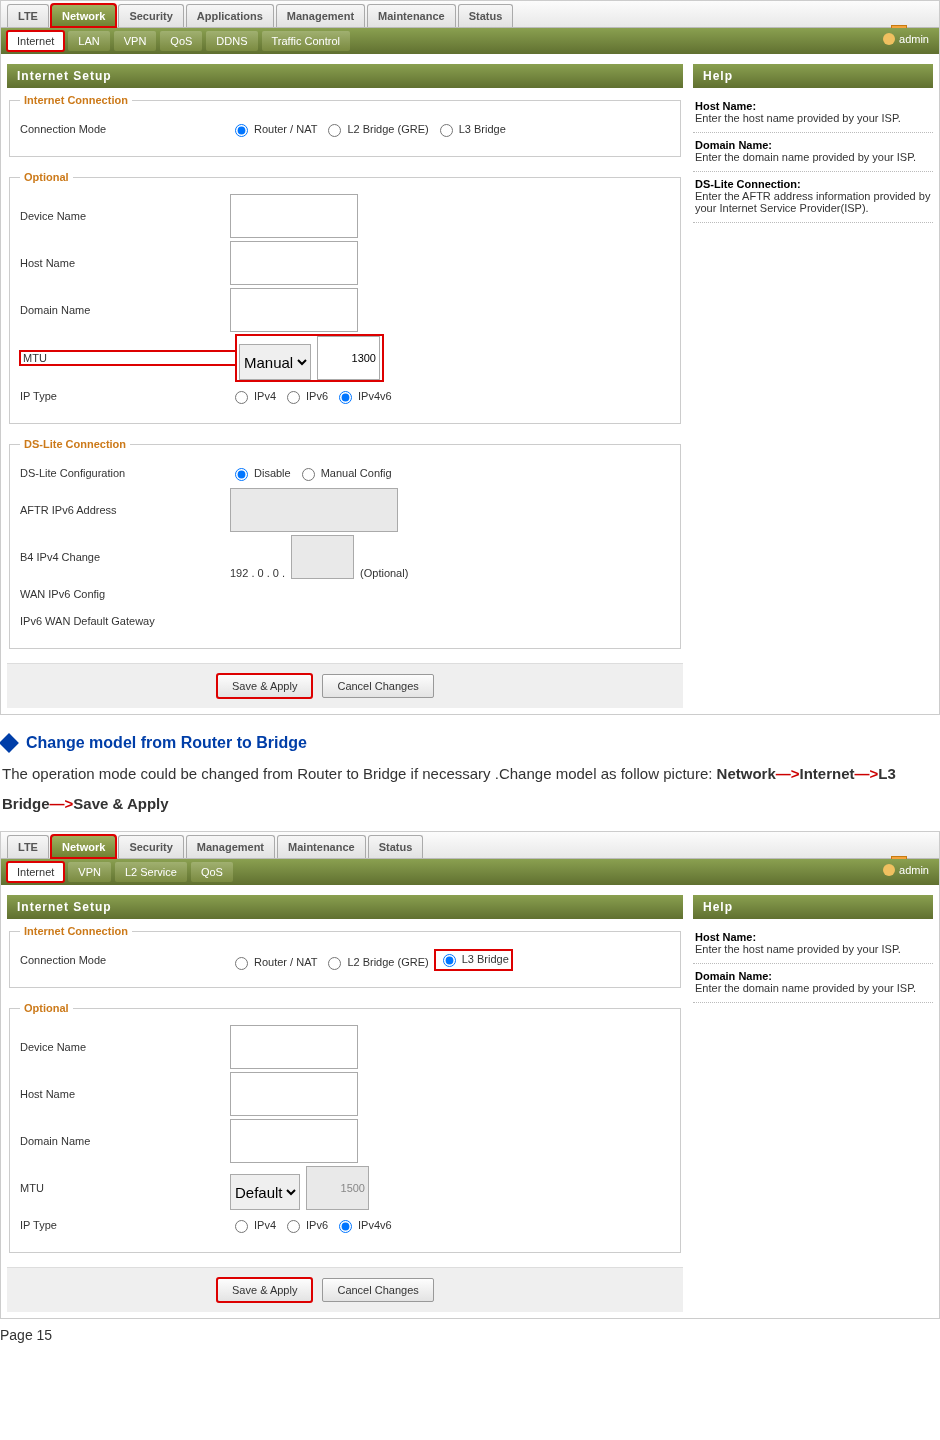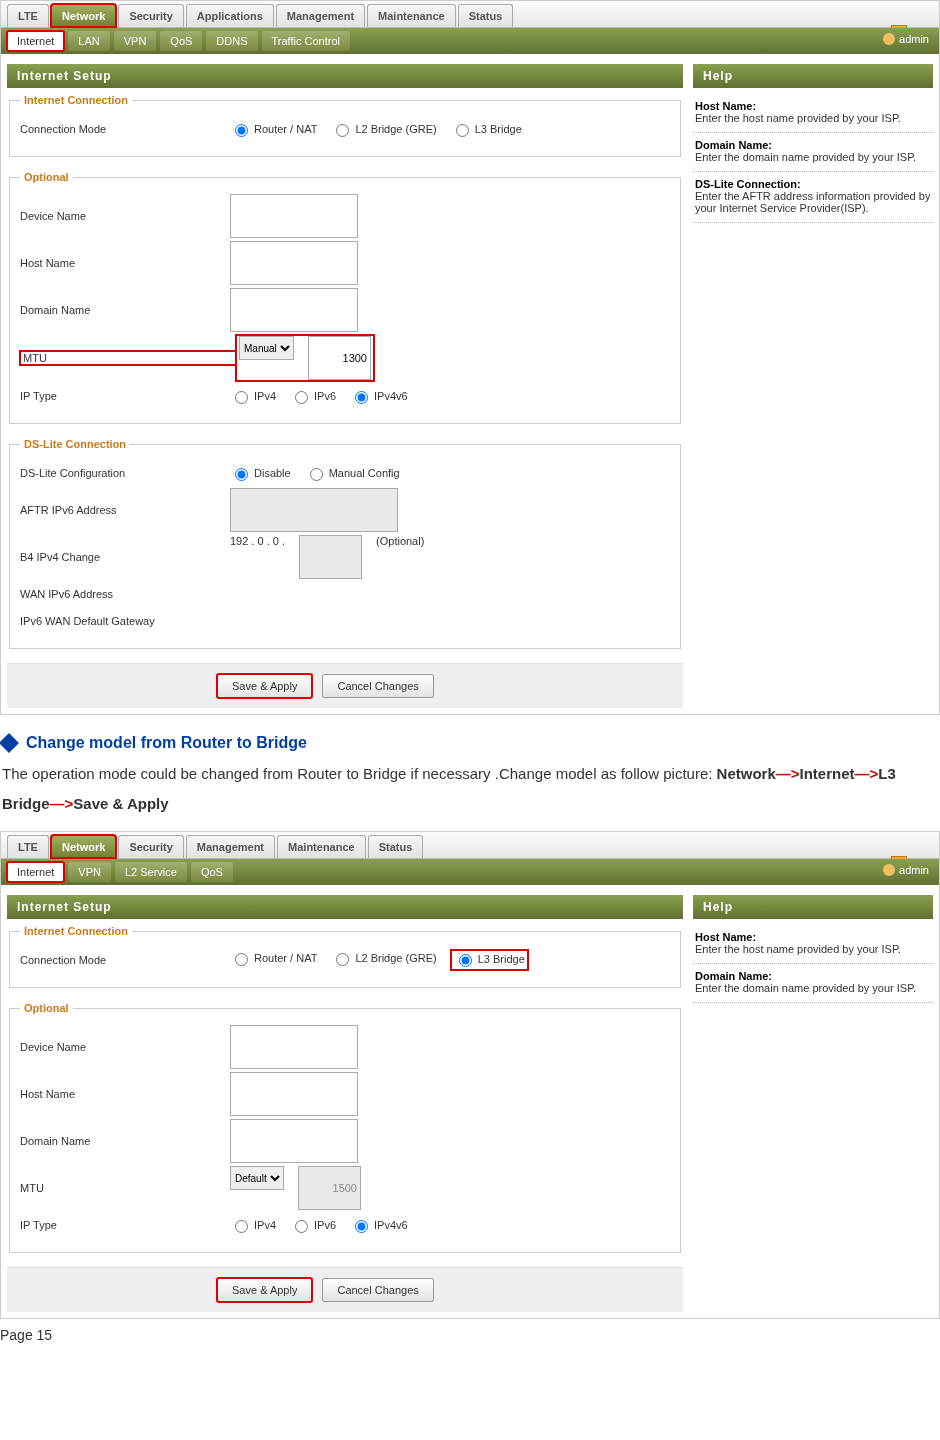--- a/index.html
+++ b/index.html
@@ -19,24 +19,24 @@
   .user{position:absolute;right:10px;top:5px;color:#fff;font-size:11px;display:flex;align-items:center;gap:4px}
   .user .uic{width:12px;height:12px;background:#f0c060;border-radius:50%;display:inline-block}
   .content{display:flex;gap:10px;padding:6px}
   .left{flex:1}
   .right{width:240px}
   .sectitle{background:linear-gradient(#8aa050,#607030);color:#fff;font-weight:bold;padding:5px 10px;font-size:12px;margin:4px 0 6px;letter-spacing:1px}
   fieldset{border:1px solid #ccc;margin:6px 2px 14px;padding:8px 10px 12px}
   legend{color:#cc7a1a;font-weight:bold;font-size:11px;padding:0 4px}
   .row{display:flex;align-items:center;min-height:24px;margin:3px 0;font-size:11px;color:#333}
   .lbl{width:210px}
-  .ctrls{display:flex;align-items:flex-start;gap:14px;flex-wrap:wrap}
+  .ctrls{display:flex;align-items:flex-end;gap:6px;flex-wrap:wrap}
   input[type=text]{border:1px solid #aaa;height:18px;padding:12px 3px;font-size:11px;width:120px}
   input.small{width:55px;text-align:right}
-  select{border:1px solid #aaa;height:24px;font-size:10px}
+  select{border:1px solid #aaa;height:36px;font-size:15px}
   .hl{outline:2px solid #d00;outline-offset:-1px;padding:1px 3px}
   .btnbar{background:#efefef;border-top:1px solid #ddd;padding:10px;display:flex;gap:10px;justify-content:flex-start;padding-left:210px}
   .btn{border:1px solid #999;background:linear-gradient(#fdfdfd,#e3e3e3);padding:5px 14px;font-size:11px;border-radius:2px;cursor:pointer}
   .btn.hl{outline:2px solid #d00;outline-offset:-1px}
   .help{font-size:11px;color:#333}
   .help .hitem{border-bottom:1px dotted #bbb;padding:6px 2px 8px}
   .help b{color:#000}
   
   .doc{font-family:Arial,sans-serif;font-size:15px;line-height:2;margin:12px 2px}
   .doc .bullet{color:#003ea8;font-weight:bold;font-size:16px;display:flex;align-items:center;gap:10px}
@@ -164,21 +164,21 @@
             </div>
         <div class="row">
               <span class="lbl">B4 IPv4 Change</span>
           <span class="ctrls">
                 <span>192 . 0 . 0 .</span>
                 <input type="text" class="small dis" disabled="" style="">
                 <span>(Optional)</span>
               </span>
         </div>
         <div class="row">
-              <span class="lbl">WAN IPv6 Address</span>
+              <span class="lbl">WAN IPv6 Config</span>
             </div>
         <div class="row">
               <span class="lbl">IPv6 WAN Default Gateway</span>
             </div>
       </fieldset>
 
       <div class="btnbar">
         <span class="btn hl">Save &amp; Apply</span>
         <span class="btn">Cancel Changes</span>
       </div>

